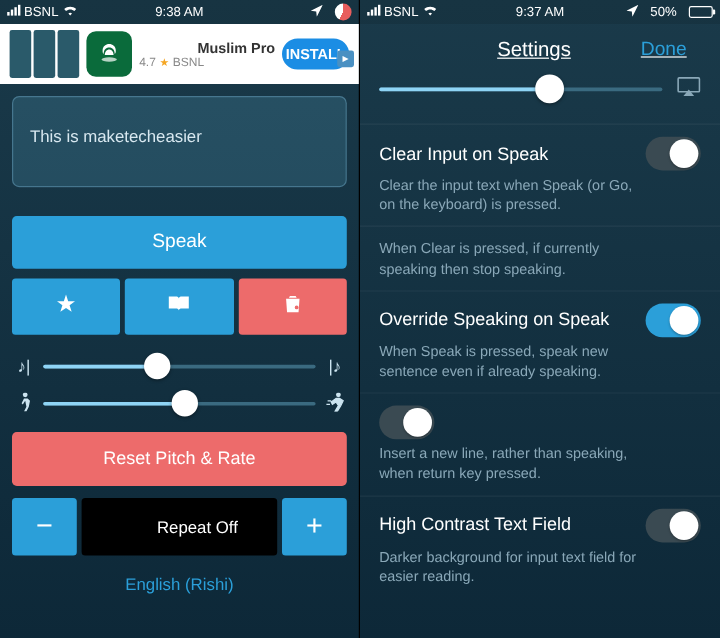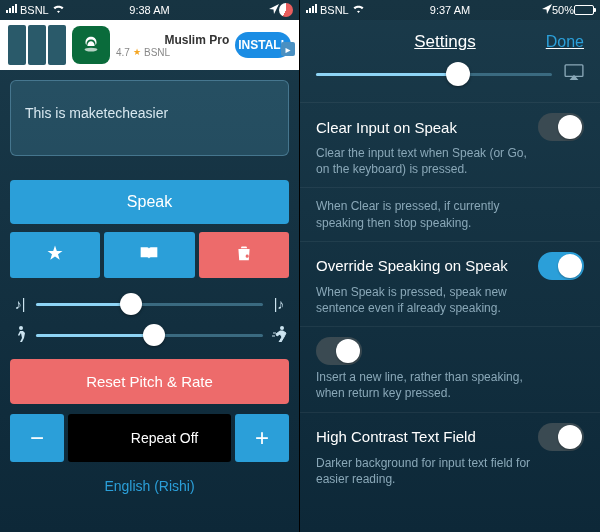--- a/index.html
+++ b/index.html
@@ -2,21 +2,21 @@
 <html><head>
 <meta charset="utf-8">
 <style>
 * { margin: 0; padding: 0; box-sizing: border-box; font-family: -apple-system, BlinkMacSystemFont, sans-serif; }
 body { width: 600px; height: 532px; display: flex; background: #0a2a3a; overflow: hidden; }
 .screen { width: 300px; height: 532px; position: relative; color: #fff; }
 .screen-left { background: linear-gradient(180deg, #1a3a4a 0%, #0d2838 100%); border-right: 1px solid #000; }
 .screen-right { background: linear-gradient(180deg, #1a3a4a 0%, #0d2838 100%); }
 .status-bar { height: 20px; display: flex; align-items: center; justify-content: space-between; padding: 0 6px; font-size: 11px; font-weight: 500; background: rgba(0,0,0,0.1); }
 .status-left { display: flex; align-items: flex-start; gap: 3px; }
-.status-right { display: flex; align-items: center; gap: 0; }
+.status-right { display: flex; align-items: center; gap: 10px; }
 .signal { display: inline-flex; align-items: flex-end; gap: 1px; }
 .signal i { width: 2px; background: #fff; display: block; }
 .signal i:nth-child(1){height:3px}.signal i:nth-child(2){height:5px}.signal i:nth-child(3){height:7px}.signal i:nth-child(4){height:9px}
 .battery-wrap { display: flex; align-items: center; gap: 2px; }
 .battery { width: 20px; height: 10px; border: 1px solid #fff; border-radius: 2px; position: relative; }
 .battery::after { content:''; position:absolute; right:-3px; top:2px; width:2px; height:4px; background:#fff; border-radius:0 1px 1px 0; }
 .battery-fill { height:100%; background:#fff; }
 .pie { width:14px; height:14px; border-radius:50%; background: conic-gradient(#e85d5d 0 58%, #fff 58% 100%); }
 .ad-banner { height: 50px; background: #fff; display: flex; align-items: center; padding: 4px 8px; gap: 6px; }
 .ad-thumbs { display:flex; gap:2px; }
@@ -41,21 +41,21 @@
 .slider-track { flex:1; height:3px; background:#3a6a80; border-radius:2px; position:relative; }
 .slider-fill { height:100%; background:#8ed4f5; border-radius:2px; }
 .slider-thumb { width:22px; height:22px; background:#fff; border-radius:50%; position:absolute; top:-10px; transform:translateX(-50%); box-shadow:0 1px 3px rgba(0,0,0,0.4); }
 .reset-btn { background:#ed6b6b; color:#fff; text-align:center; padding:14px; border-radius:4px; font-size:15px; font-weight:500; margin-bottom:10px; }
 .repeat-row { display:flex; gap:4px; align-items:stretch; margin-bottom:12px; }
 .repeat-pm { width:54px; background:#2b9fd9; display:flex; align-items:center; justify-content:center; font-size:24px; font-weight:300; border-radius:3px; padding:10px 0; }
 .repeat-label { flex:1; background:#000; display:flex; align-items:center; justify-content:center; font-size:14px; border-radius:3px;padding-left:30px; }
 .lang-label { text-align:center; color:#2b9fd9; font-size:14px; padding-top:4px; }
 .settings-header { display:flex; align-items:center; justify-content:space-between; padding:12px 16px 8px;text-decoration:underline; }
 .settings-title { flex:1; text-align:center; font-size:17px; font-weight:500; margin-left:40px; }
-.done-btn { color:#2b9fd9; font-size:16px; width:50px; text-align:right; }
+.done-btn { color:#2b9fd9; font-size:16px; width:50px; }
 .vol-row { display:flex; align-items:center; gap:12px; padding:4px 16px 18px; }
 .vol-track { flex:1; height:3px; background:#3a6a80; border-radius:2px; position:relative; }
 .vol-fill { height:100%; background:#8ed4f5; border-radius:2px; }
 .vol-thumb { width:24px; height:24px; background:#fff; border-radius:50%; position:absolute; top:-11px; transform:translateX(-50%); box-shadow:0 1px 3px rgba(0,0,0,0.4); }
 .airplay { width:20px; height:16px; }
 .setting-item { padding:10px 16px; border-top:1px solid rgba(255,255,255,0.06); }
 .setting-head { display:flex; align-items:center; justify-content:space-between; margin-bottom:4px; }
 .setting-title { font-size:15px; font-weight:500; }
 .setting-desc { font-size:12px; color:#8aa8b8; line-height:1.35; padding-right:50px; }
 .toggle { width:46px; height:28px; border-radius:14px; position:relative; flex-shrink:0; }

